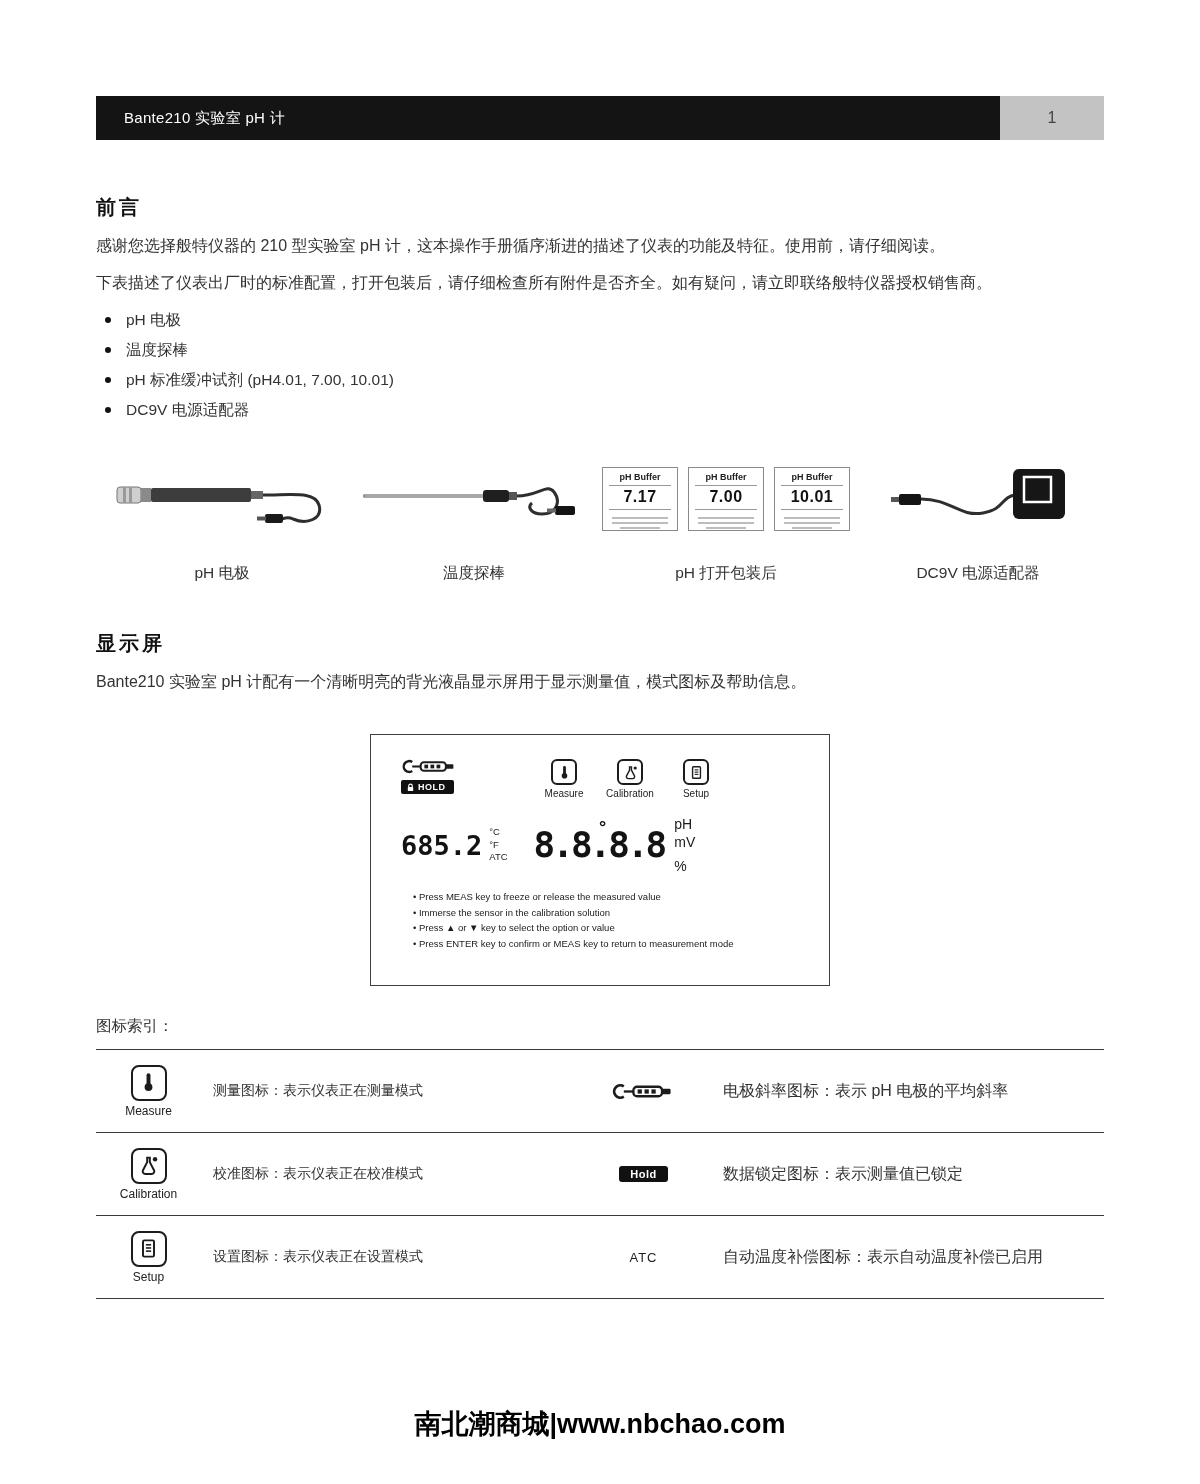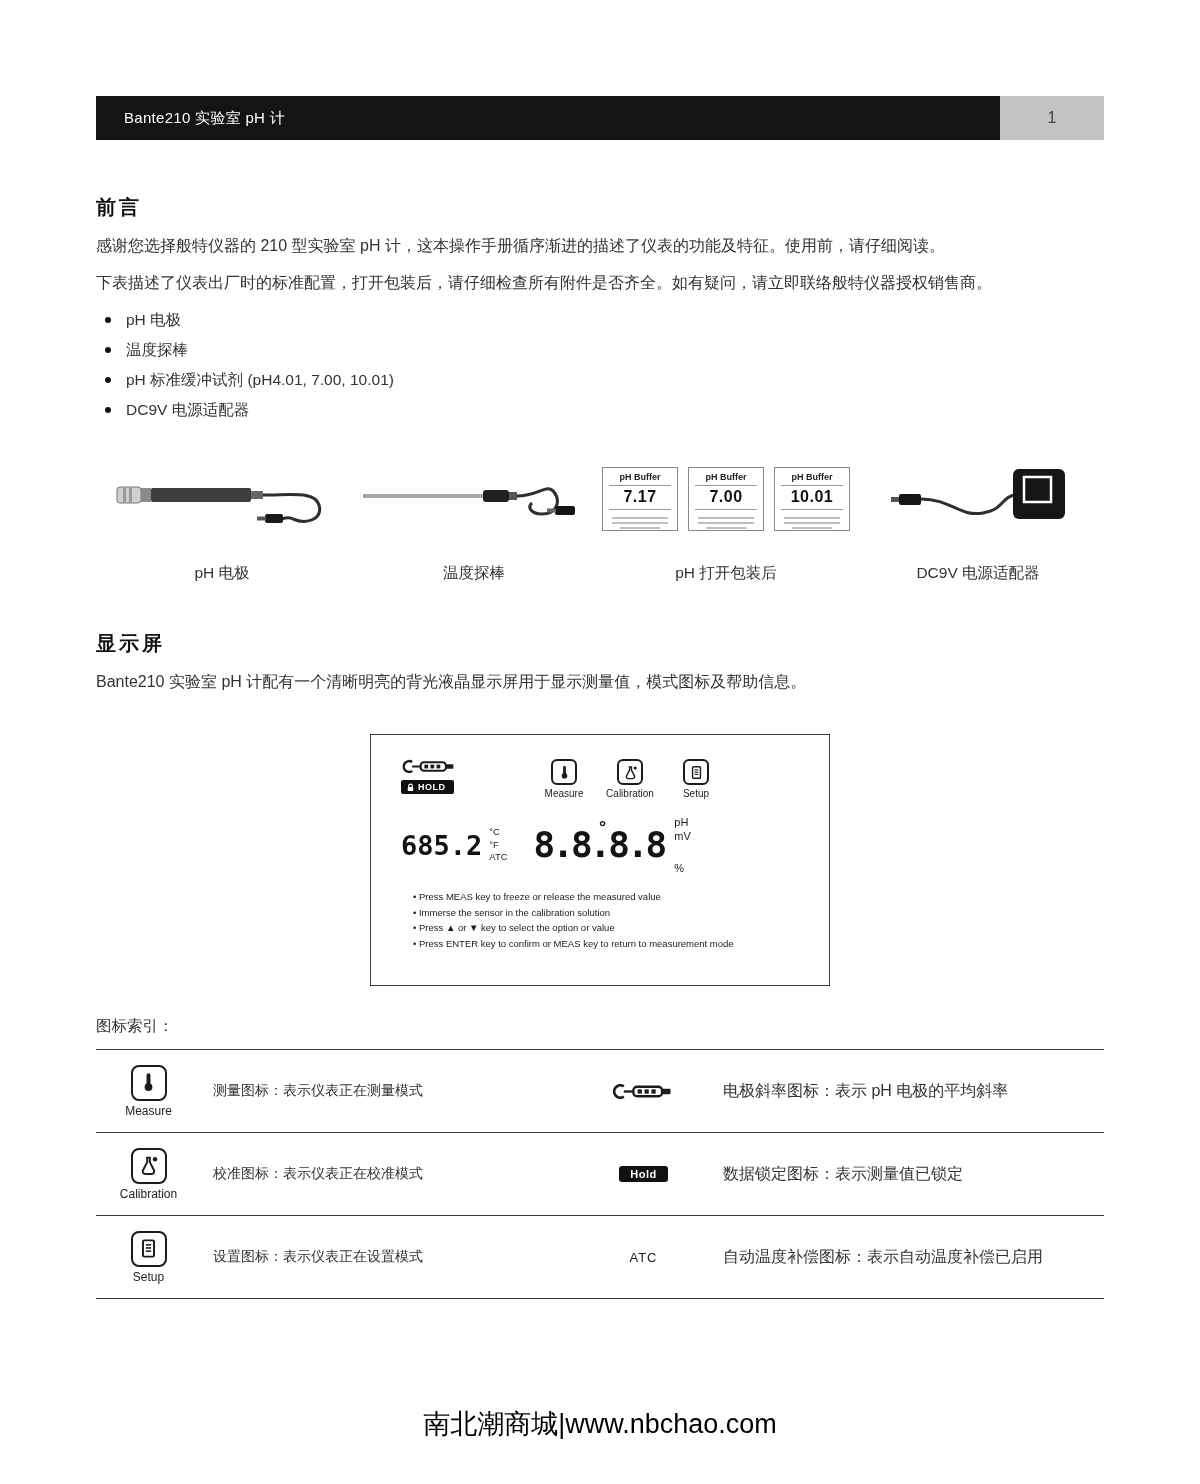--- a/index.html
+++ b/index.html
@@ -77,21 +77,21 @@
   }
   .mode-label { margin-top:3px; font-size:10px; color:#222; }
 
   .lcd-main { display:flex; align-items:center; margin-top:16px; }
   .seg { font-family:"DejaVu Sans Mono", monospace; font-weight:700; color:#131313; }
   .temp-digits { font-size:27px; }
   .temp-units { margin-left:7px; font-size:9.5px; line-height:1.35; color:#1b1b1b; }
   .main-group { margin-left:26px; position:relative; }
   .main-digits { font-size:36px; letter-spacing:-3px; line-height:1; }
   .degree { position:absolute; top:-10px; right:58px; font-size:18px; font-weight:bold; color:#131313; }
-  .main-units { margin-left:10px; height:60px; display:flex; flex-direction:column; justify-content:space-between; font-size:11px; color:#1b1b1b; line-height:1.3; }
+  .main-units { margin-left:10px; height:60px; display:flex; flex-direction:column; justify-content:space-between; font-size:14px; color:#1b1b1b; line-height:1.3; }
 
   .lcd-help { margin-top:14px; padding-left:12px; }
   .help-line { font-size:9.5px; line-height:1.65; color:#1b1b1b; }
   .help-line::before { content:"• "; }
 
   
   .icon-index-title { margin-top:30px; font-size:15.5px; color:#333; }
   .icon-table { margin-top:12px; border-top:1px solid #3a3a3a; }
   .icon-row { display:flex; align-items:center; border-bottom:1px solid #3a3a3a; min-height:83px; padding:10px 0; }
   .cell-icon-left { width:105px; display:flex; flex-direction:column; align-items:center; }
@@ -105,21 +105,21 @@
   .cell-desc-right { flex:1; font-size:16px; color:#333; padding-left:22px; }
   .hold-badge-table {
     background:#111; color:#fff; border-radius:3px; padding:2px 11px;
     font-size:11px; font-weight:bold; letter-spacing:0.5px;
   }
   .atc-text { font-size:13px; color:#1c1c1c; letter-spacing:1px; }
 
   
   .footer {
     position:absolute; left:0; right:0; top:1406px; text-align:center;
-    font-size:27px; font-weight:normal; color:#000;
+    font-size:27px; font-weight:bold; color:#000;
   }
 </style>
 </head>
 <body>
 
 <div class="page">
 
   <header class="header-bar">
     <div class="header-title">Bante210 实验室 pH 计</div>
     <div class="page-num">1</div>

